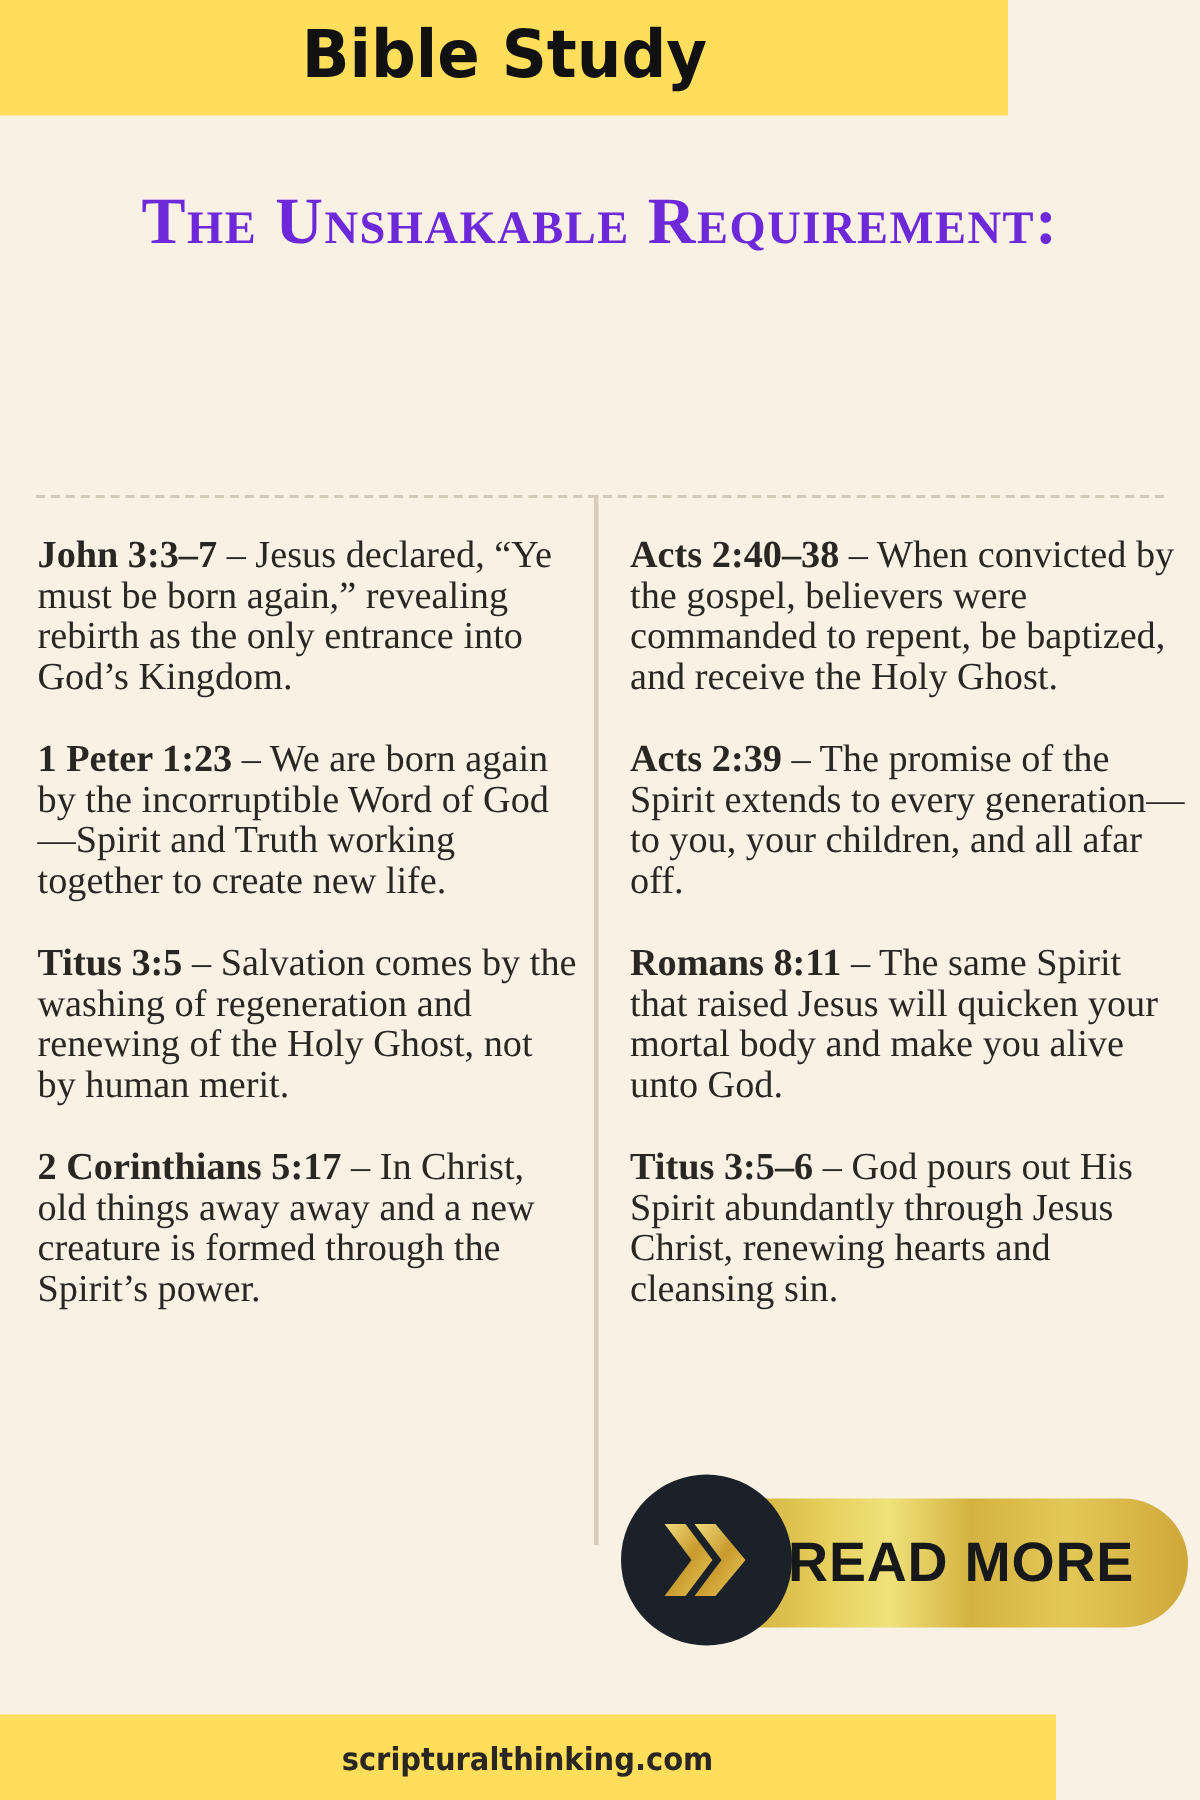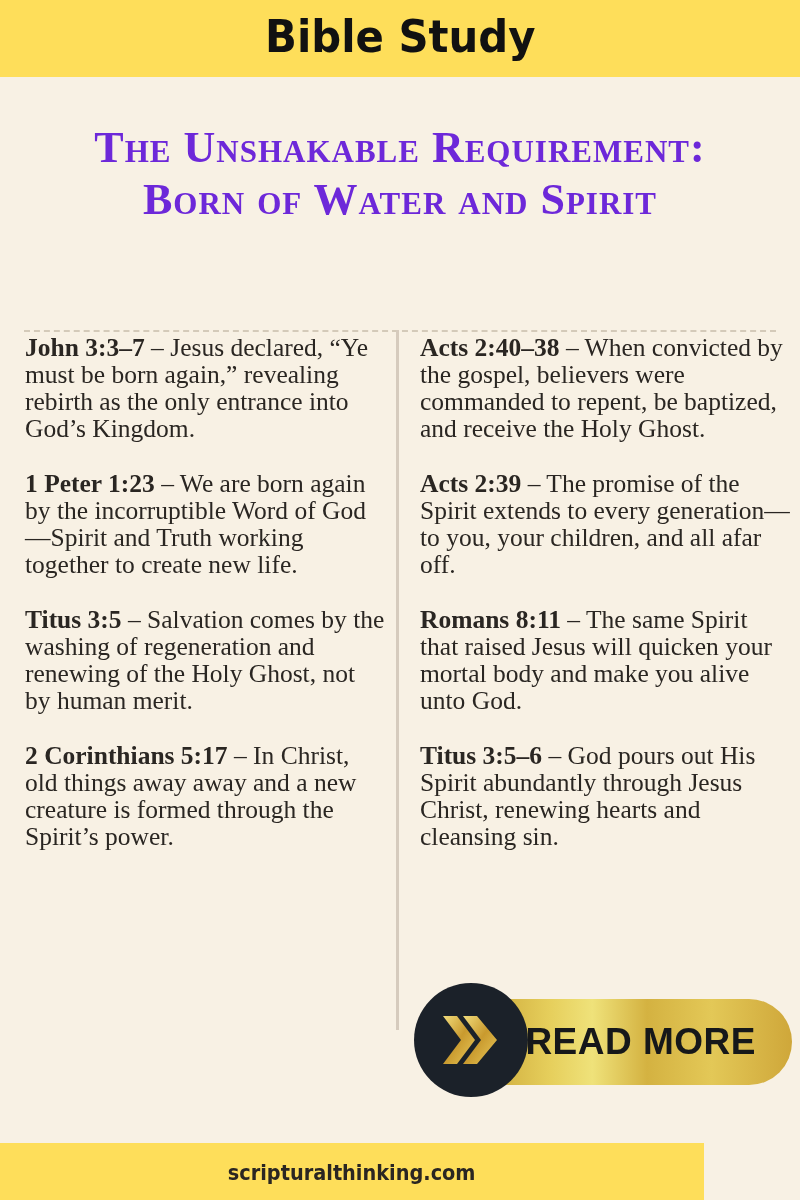--- a/index.html
+++ b/index.html
@@ -5,21 +5,21 @@
     * { box-sizing: border-box; margin: 0; padding: 0; }
     html, body { width: 800px; height: 1200px; }
     body {
       background: #f8f1e4;
       position: relative;
       overflow: hidden;
       font-family: "Liberation Serif", serif;
       color: #2a2622;
     }
     .header-band {
-      position: absolute; left: 0; top: 0; width: 800px; height: 77px;
+      position: absolute; left: 0; top: 0; width: 672px; height: 77px;
       background: #fede5a;
       display: flex; align-items: center; justify-content: center;
     }
     .header-band .label {
       font-family: "DejaVu Sans", sans-serif;
       font-weight: bold;
       font-size: 44px;
       letter-spacing: 0px;
       color: #111;
       transform: scaleX(0.95);
@@ -38,21 +38,21 @@
     }
     .dash-rule {
       position: absolute; left: 24px; top: 330px; width: 752px; height: 0;
       border-top: 2px dashed #d4cab9;
     }
     .v-divider {
       position: absolute; left: 396px; top: 330px; width: 3px; height: 700px;
       background: #d6cbbd;
     }
     .col {
-      position: absolute; top: 334px;
+      position: absolute; top: 356px;
       font-size: 25.5px;
       line-height: 27px;
       color: #2a2622;
     }
     .col.left { left: 25px; width: 360px; }
     .col.right { left: 420px; width: 372px; }
     .entry { margin-bottom: 28px; }
     .entry .ref { font-weight: bold; color: #2a2622; }
     .read-more {
       position: absolute; left: 412px; top: 983px; width: 382px; height: 115px;
@@ -94,21 +94,20 @@
   </style>
 </head>
 <body>
 
 <div class="header-band">
   <span class="label">Bible Study</span>
 </div>
 
 <div class="title">
   <div>The Unshakable Requirement:</div>
-  <div>Born of Water and Spirit</div>
 </div>
 
 <div class="dash-rule"></div>
 <div class="v-divider"></div>
 
 <div class="col left">
   <p class="entry"><span class="ref">John 3:3–7</span><span> – </span><span>Jesus declared, “Ye must be born again,” revealing rebirth as the only entrance into God’s Kingdom.</span></p>
   <p class="entry"><span class="ref">1 Peter 1:23</span><span> – </span><span>We are born again by the incorruptible Word of God—Spirit and Truth working together to create new life.</span></p>
   <p class="entry"><span class="ref">Titus 3:5</span><span> – </span><span>Salvation comes by the washing of regeneration and renewing of the Holy Ghost, not by human merit.</span></p>
   <p class="entry"><span class="ref">2 Corinthians 5:17</span><span> – </span><span>In Christ, old things away away and a new creature is formed through the Spirit’s power.</span></p>

